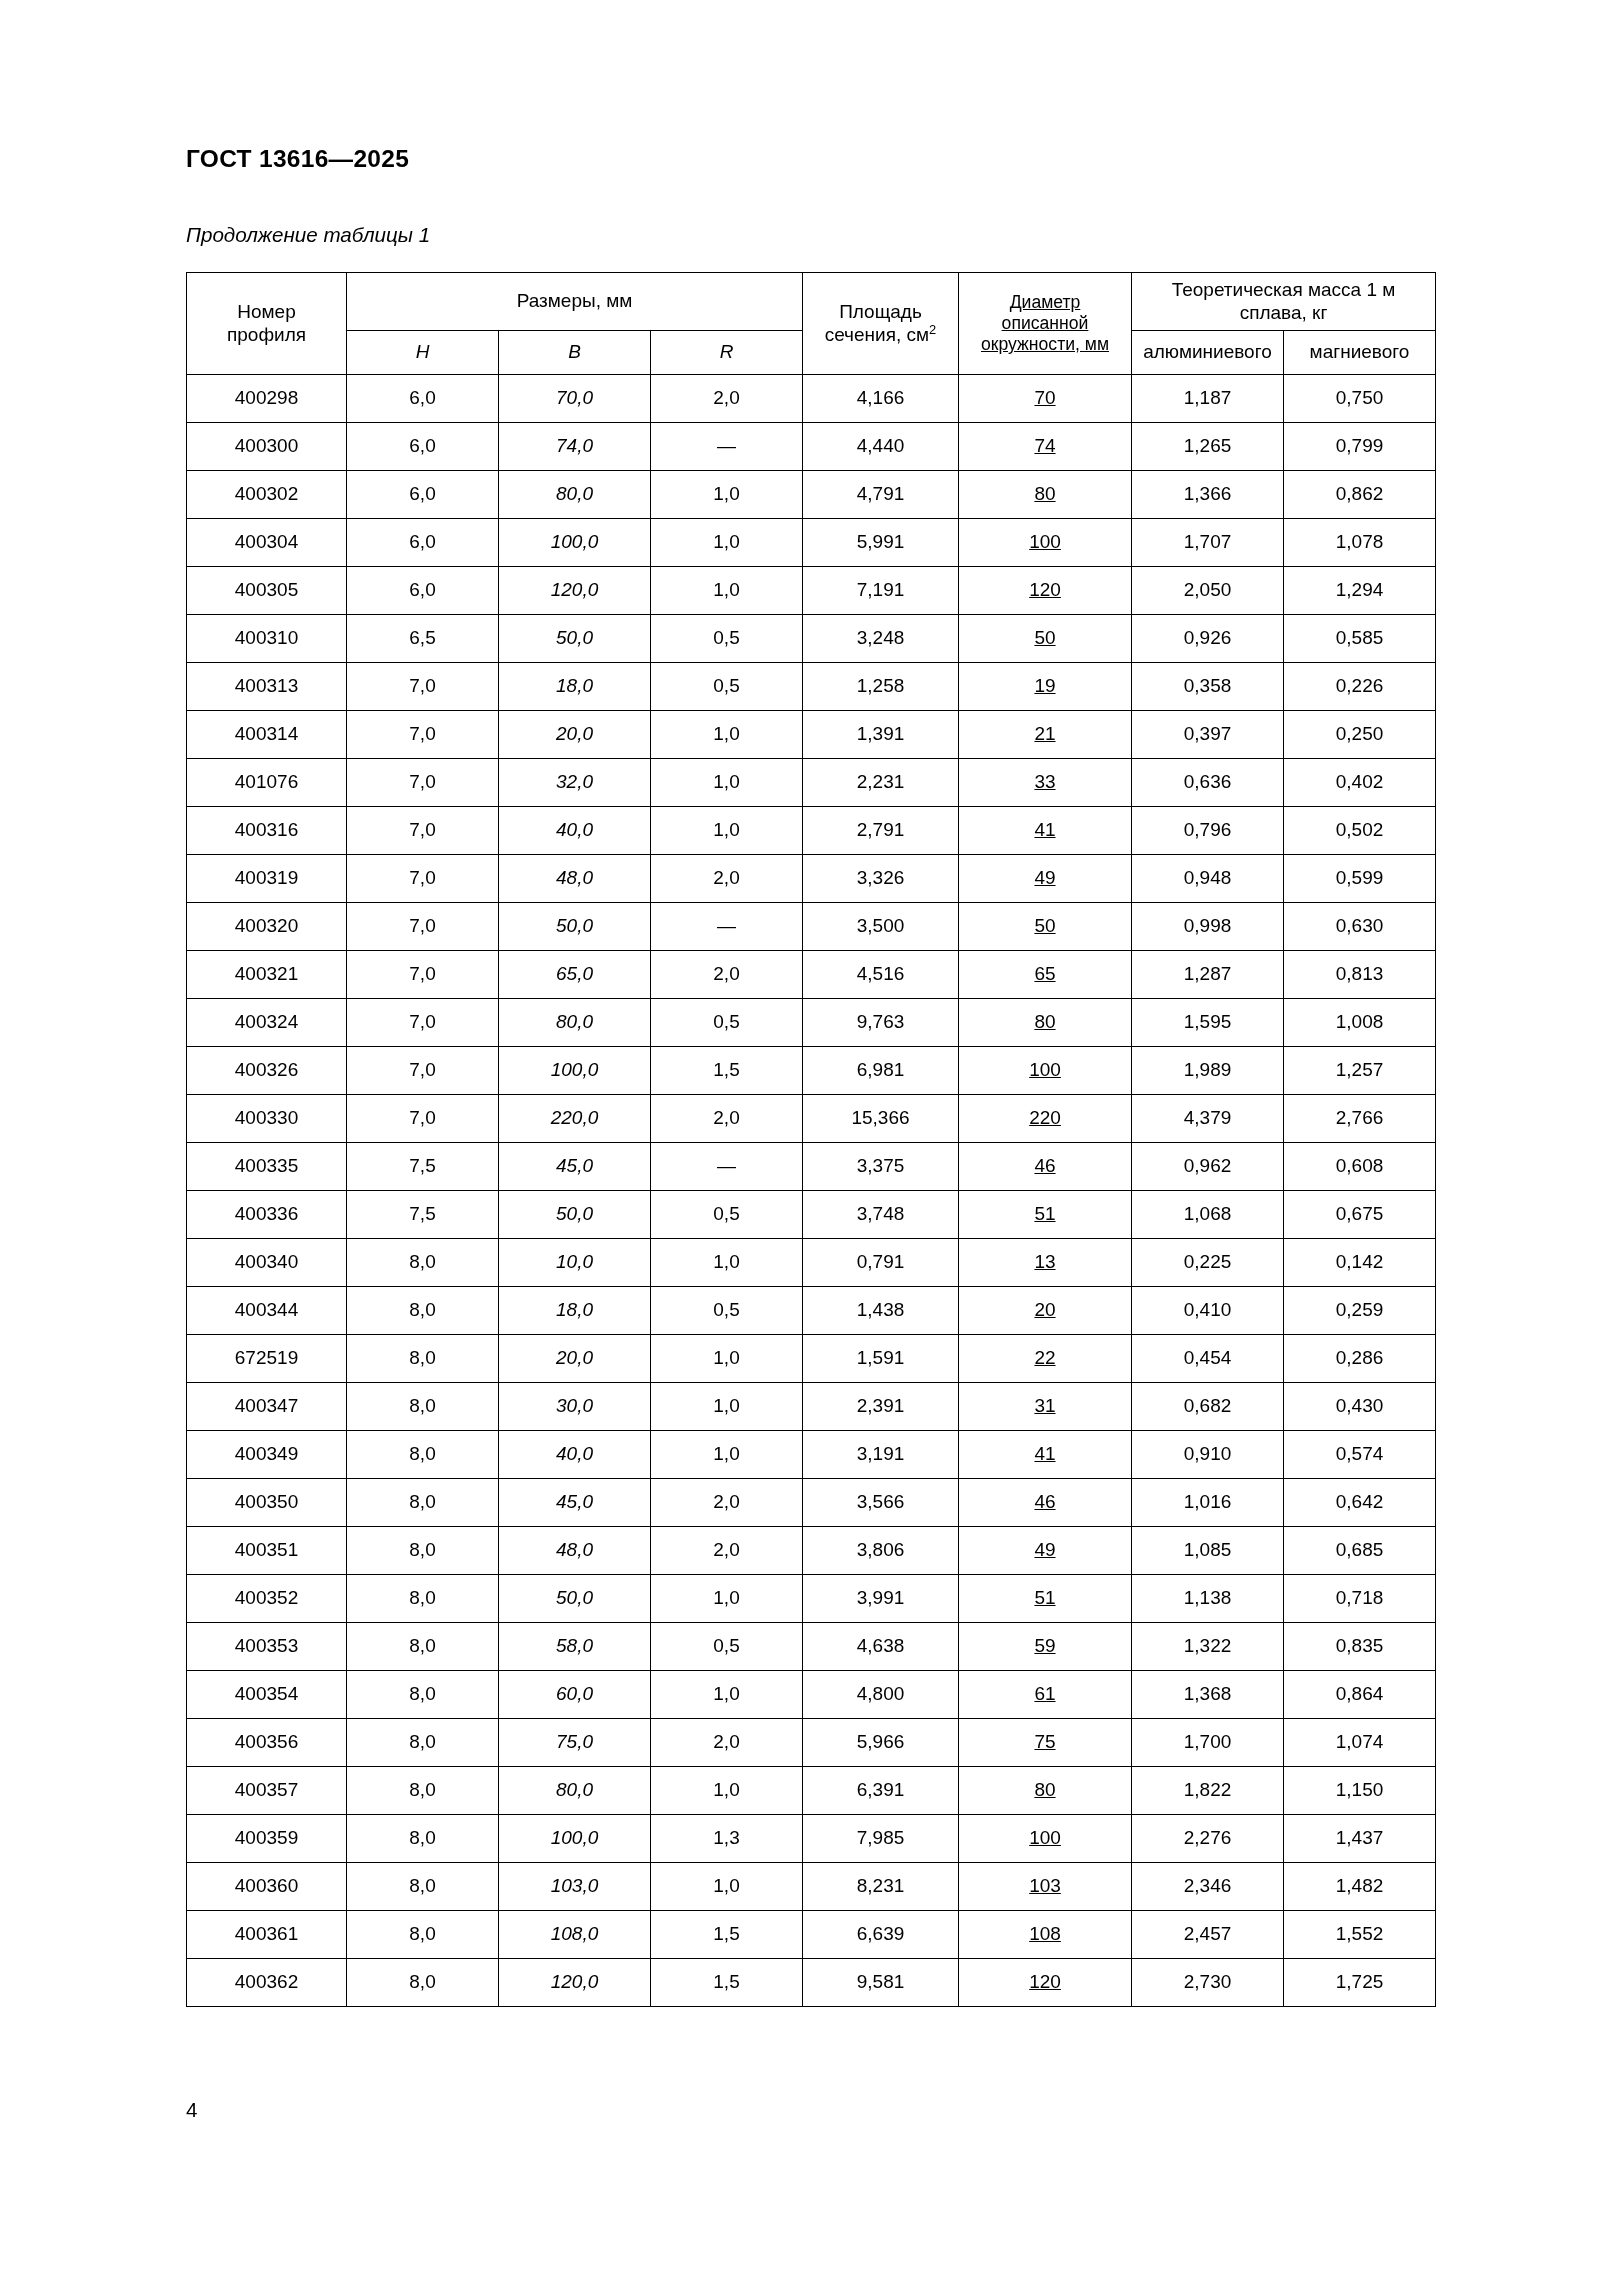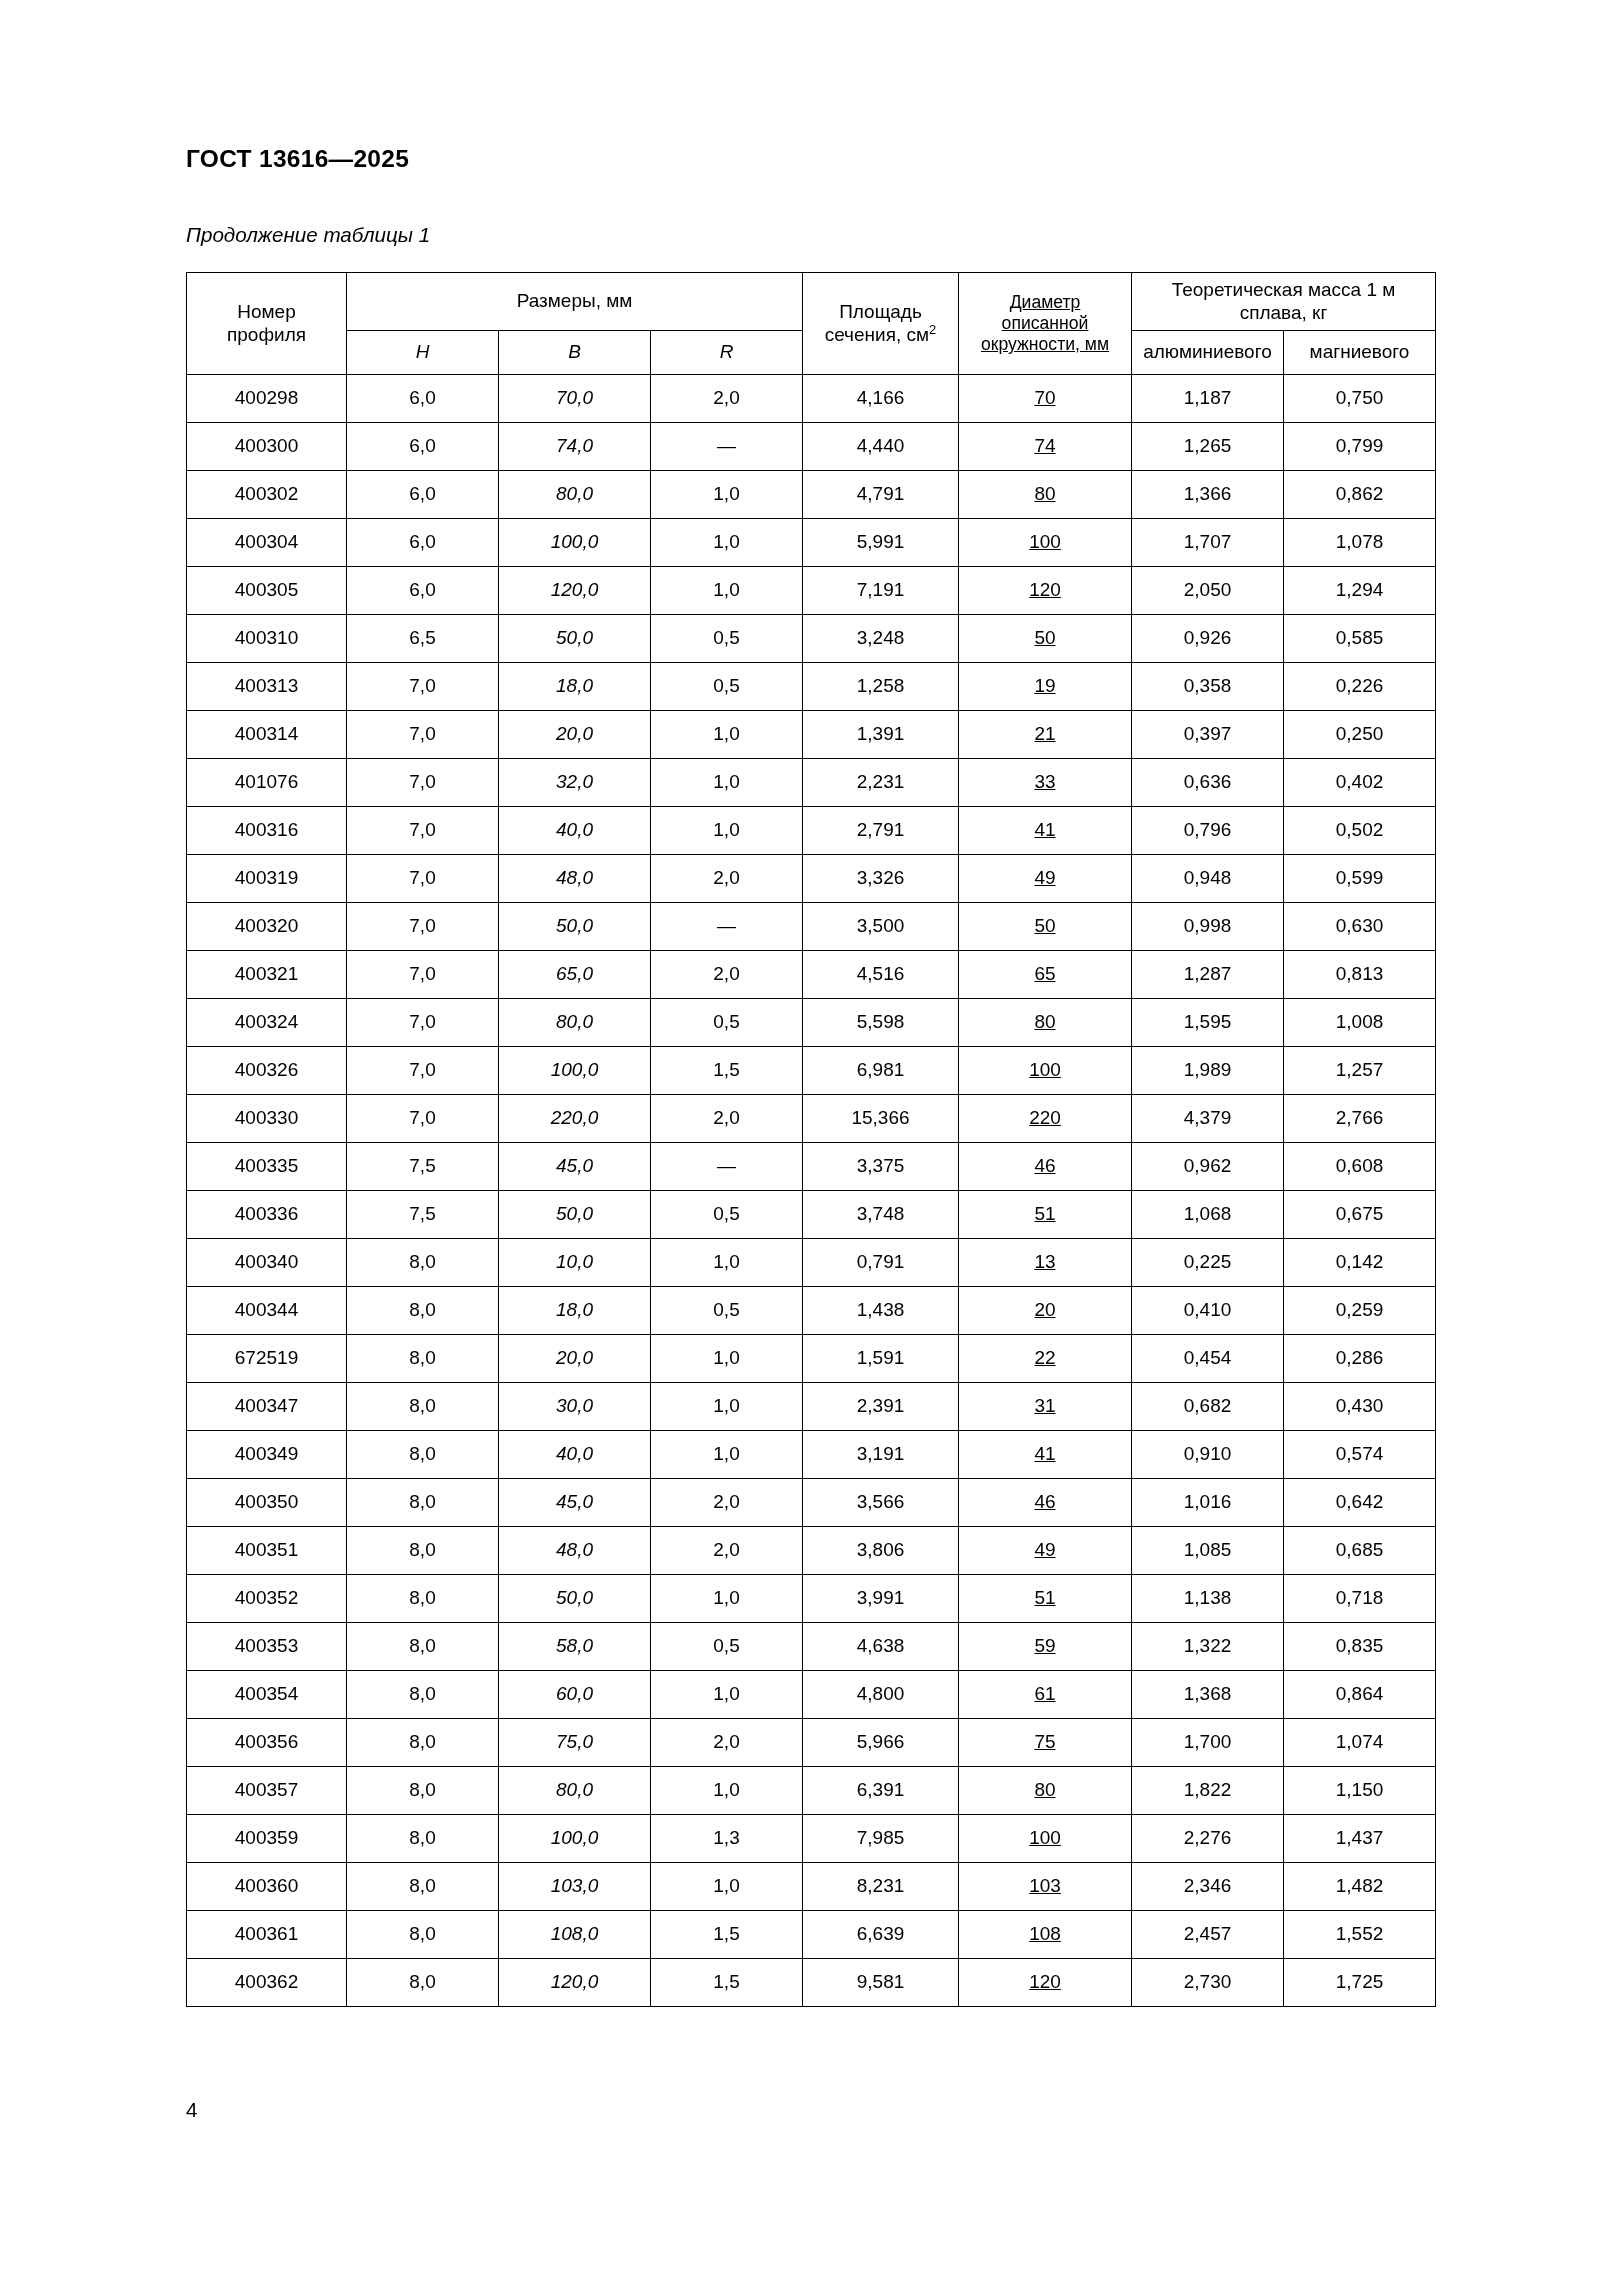--- a/index.html
+++ b/index.html
@@ -250,21 +250,21 @@
             <td class="c-a">4,516</td>
             <td class="c-d">65</td>
             <td class="c-al">1,287</td>
             <td class="c-mg">0,813</td>
           </tr>
           <tr>
             <td class="c-num">400324</td>
             <td class="c-h">7,0</td>
             <td class="c-b">80,0</td>
             <td class="c-r">0,5</td>
-            <td class="c-a">5,598</td>
+            <td class="c-a">9,763</td>
             <td class="c-d">80</td>
             <td class="c-al">1,595</td>
             <td class="c-mg">1,008</td>
           </tr>
           <tr>
             <td class="c-num">400326</td>
             <td class="c-h">7,0</td>
             <td class="c-b">100,0</td>
             <td class="c-r">1,5</td>
             <td class="c-a">6,981</td>

